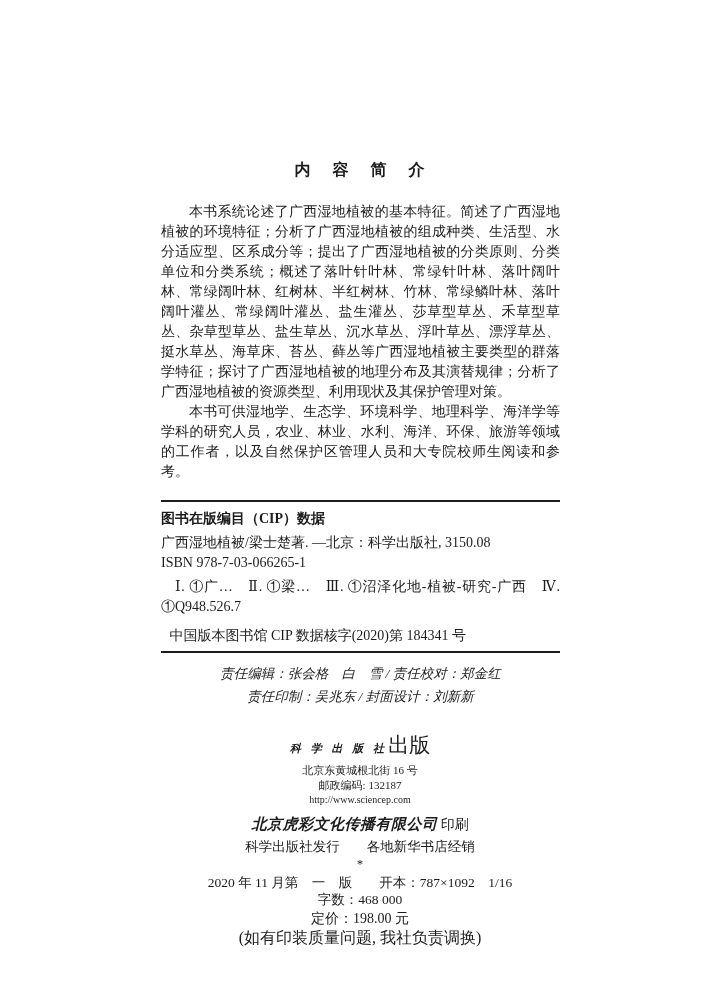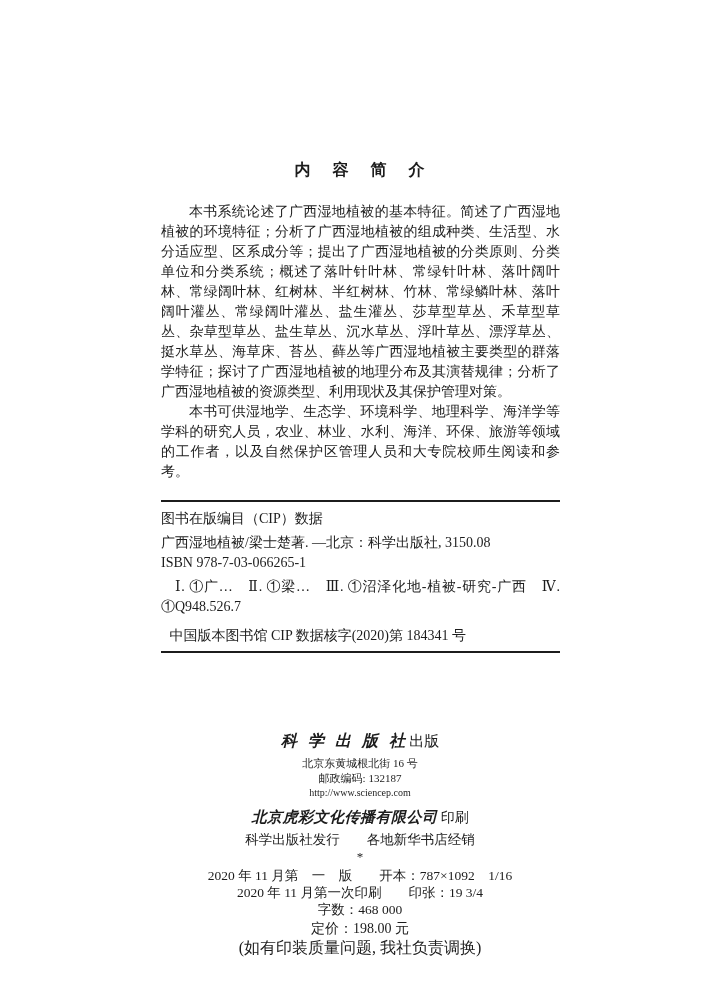--- a/index.html
+++ b/index.html
@@ -34,21 +34,21 @@
     margin: 0;
   }
   .rule {
     height: 0;
     border-top: 2px solid #1c1c1c;
   }
   .rule-top { margin-top: 18px; }
   .rule-bottom { margin-top: 5px; }
   .cip { margin-top: 7px; font-size: 14px; line-height: 20px; }
   .cip p { margin: 0; }
-  .cip-header { font-weight: normal; margin-bottom: 4px !important; }
+  .cip-header { font-weight: bold; margin-bottom: 4px !important; }
   .cip-class { text-indent: 1em; margin-top: 4px !important; text-align: justify; }
   .cip-record { text-indent: 0.6em; margin-top: 9px !important; margin-bottom: 5px !important; }
   .credits {
     text-align: center;
     font-style: italic;
     font-size: 13.5px;
     line-height: 23px;
     margin-top: 9px;
   }
   .credits p { margin: 0; }
@@ -56,27 +56,27 @@
     position: absolute;
     top: 731px;
     left: 0;
     width: 720px;
     text-align: center;
     font-size: 13px;
   }
   .colophon p { margin: 0; }
   .pub-name { margin-bottom: 5px !important; }
   .brush {
-    font-size: 16px;
+    font-size: 11px;
     font-weight: bold;
     font-style: italic;
     word-spacing: 5px;
     letter-spacing: 1px;
   }
-  .pub-name .reg { font-size: 15px; }
+  .pub-name .reg { font-size: 21px; }
   .pub-addr   { font-size: 11px; line-height: 13px; margin: 2px 0 !important; }
   .pub-post   { font-size: 11px; line-height: 13px; margin: 2px 0 !important; }
   .pub-web    { font-size: 10px; line-height: 12px; margin: 2px 0 !important; }
   .pub-printer { margin-top: 9px !important; }
   .pub-printer .brush { font-size: 15px; letter-spacing: 0.5px; word-spacing: 0; }
   .pub-printer .reg { font-size: 14px; }
   .pub-dist { font-size: 13.5px; margin-top: 4px !important; line-height: 17px; }
   .star { font-size: 13px; line-height: 13px; margin: 2px 0 !important; }
   .edition-block {
     display: inline-block;
@@ -105,32 +105,35 @@
     <div class="cip">
       <p class="cip-header">图书在版编目（CIP）数据</p>
       <p>广西湿地植被/梁士楚著. —北京：科学出版社, 3150.08</p>
       <p>ISBN 978-7-03-066265-1</p>
       <p class="cip-class">Ⅰ. ①广…　Ⅱ. ①梁…　Ⅲ. ①沼泽化地-植被-研究-广西　Ⅳ. ①Q948.526.7</p>
       <p class="cip-record">中国版本图书馆 CIP 数据核字(2020)第 184341 号</p>
     </div>
 
     <div class="rule rule-bottom"></div>
 
+    <div class="credits">
+      <p>责任编辑：张会格　白　雪 / 责任校对：郑金红</p>
+      <p>责任印制：吴兆东 / 封面设计：刘新新</p>
+    </div>
 
   </div>
 
   <div class="colophon">
     <p class="pub-name"><span class="brush">科 学 出 版 社</span> <span class="reg">出版</span></p>
     <p class="pub-addr">北京东黄城根北街 16 号</p>
     <p class="pub-post">邮政编码: 132187</p>
     <p class="pub-web">http://www.sciencep.com</p>
     <p class="pub-printer"><span class="brush">北京虎彩文化传播有限公司</span> <span class="reg">印刷</span></p>
     <p class="pub-dist">科学出版社发行　　各地新华书店经销</p>
     <p class="star">*</p>
     <div class="edition-block">
       <p>2020 年 11 月第　一　版　　开本：787×1092　1/16</p>
-      <p>2020 年 11 月第一次印刷　　印张：19 3/4</p>
     </div>
     <p class="word-count">字数：468 000</p>
     <p class="price">定价：198.00 元</p>
     <p class="note">(如有印装质量问题, 我社负责调换)</p>
   </div>
 </div>
 
 </body></html>

